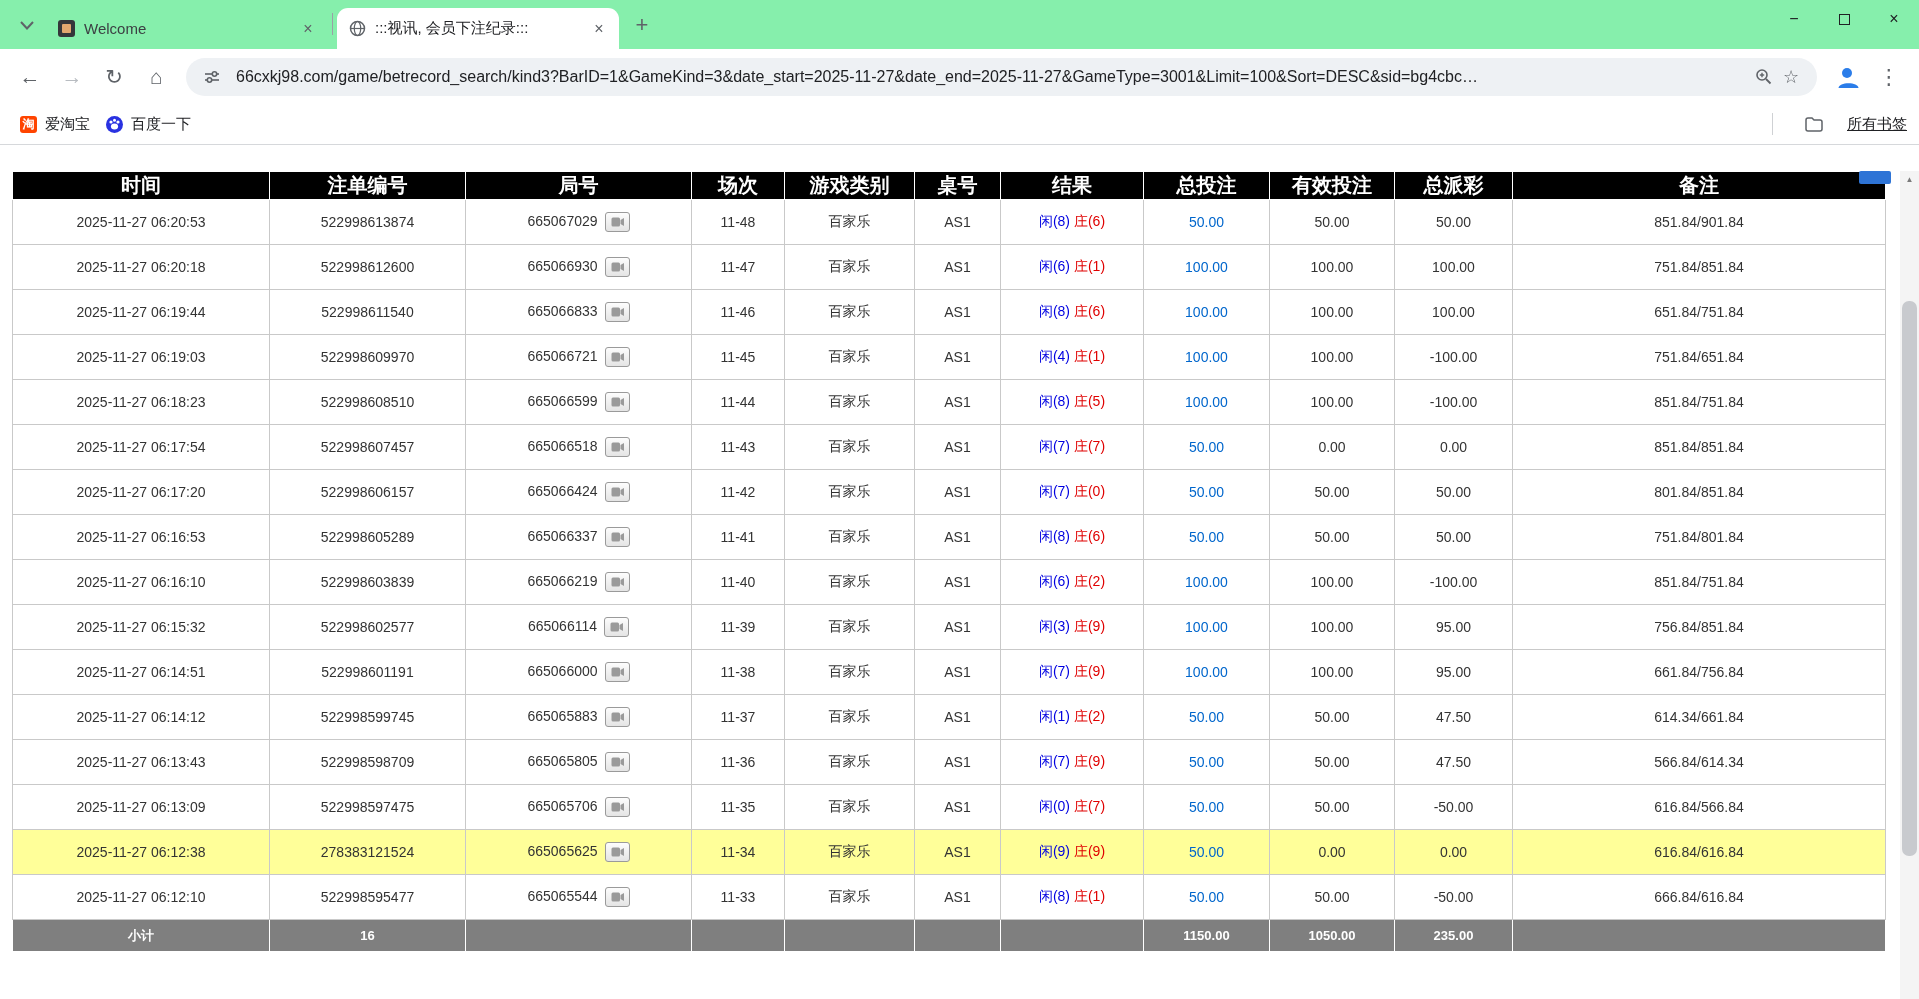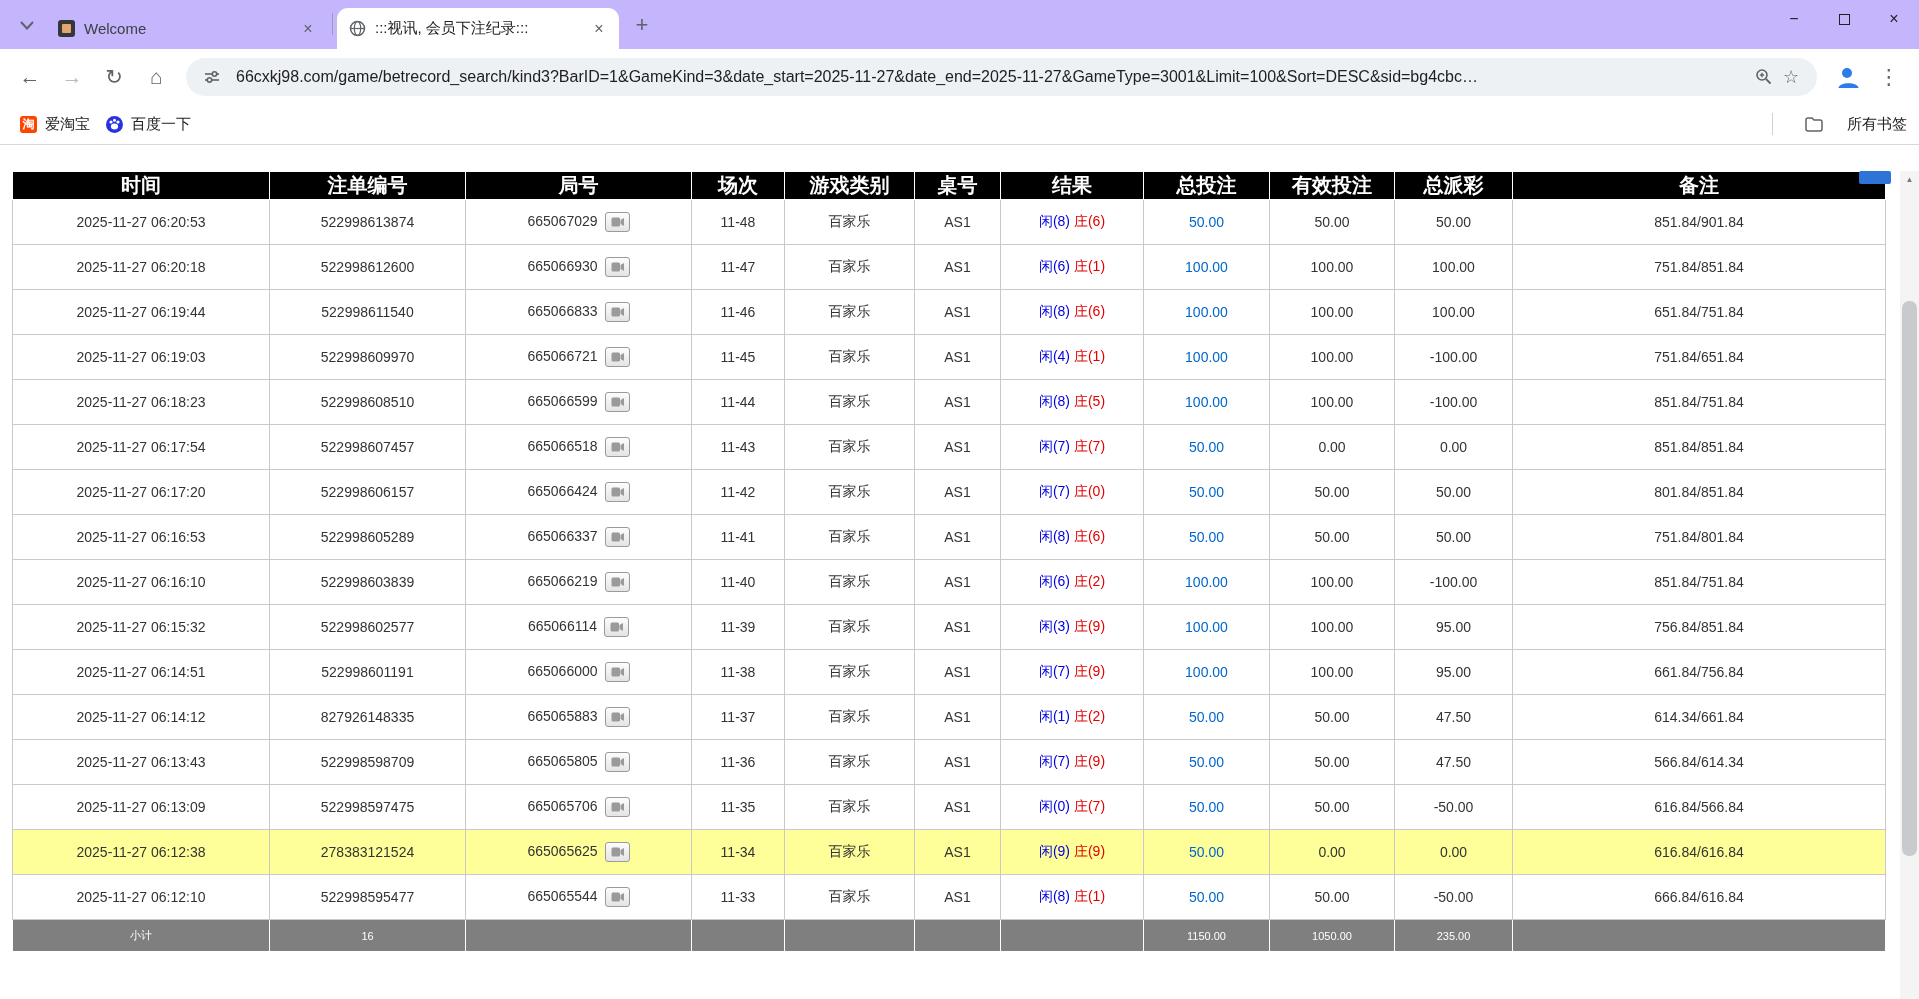--- a/index.html
+++ b/index.html
@@ -1,20 +1,20 @@
 <!DOCTYPE html>
 <html style="--header_bg: #000000; --footer_bg: #7f7f7f; --player_blue: #0000e0; --banker_red: #e00000; --link_blue: #0066cc; --negative_red: #ff0000; --highlight_yellow: #ffff99;"><head>
 <meta charset="utf-8">
 <style>
   * { box-sizing: border-box; margin: 0; padding: 0; }
   html,body { width:1919px; height:999px; overflow:hidden; background:#fff;
     font-family:"Liberation Sans","DejaVu Sans",sans-serif; }
 
   
-  .tabstrip { height:49px; background:#c4b5fd; display:flex; align-items:flex-end; position:relative; }
+  .tabstrip { height:49px; background:#86efac; display:flex; align-items:flex-end; position:relative; }
   .tab-search-btn { width:30px; height:30px; margin:0 4px 9px 12px; border-radius:50%;
     display:flex; align-items:center; justify-content:center; color:#5f6368; }
   .tab { height:41px; width:282px; display:flex; align-items:center; gap:9px;
     padding:0 10px 0 12px; border-radius:11px 11px 0 0; color:#3c4043; font-size:15px; }
   .tab.active { background:#fff; color:#202124; }
   .tab .tab-title { flex:1; white-space:nowrap; overflow:hidden; text-overflow:ellipsis; }
   .tab-close { width:20px; height:20px; border-radius:50%; display:flex; align-items:center;
     justify-content:center; font-size:16px; color:#5f6368; }
   .tab-divider { width:1px; height:22px; background:#9aa0a6; margin:0 4px 14px 4px; }
   .newtab-btn { width:30px; height:30px; margin:0 0 9px 8px; border-radius:50%;
@@ -39,21 +39,21 @@
     color:#5f6368; flex:0 0 auto; font-size:18px; }
   .avatar-btn { width:40px; height:40px; border-radius:50%; display:flex; align-items:center; justify-content:center; }
 
   
   .bookmarksbar { height:41px; background:#fff; display:flex; align-items:center; padding:0 12px;
     border-bottom:1px solid #d6d8db; font-size:15px; color:#202124; }
   .bm-item { display:flex; align-items:center; gap:8px; height:30px; padding:0 8px; border-radius:15px; }
   .bm-taobao-icon { width:17px; height:17px; background:#ff4400; border-radius:3px; color:#fff;
     font-size:12px; display:flex; align-items:center; justify-content:center; font-weight:bold; }
   .bm-baidu-icon { width:17px; height:17px; flex:0 0 auto; }
-  .bm-right { margin-left:auto; display:flex; align-items:center; gap:24px; }
+  .bm-right { margin-left:auto; display:flex; align-items:center; gap:24px;text-decoration:underline; }
   .bm-separator { width:1px; height:22px; background:#cfd1d4; margin-right:8px; }
 
   
   .page { position:relative; height:853px; background:#fff; }
   .partial-btn { position:absolute; top:0; right:28px; width:32px; height:13px;
     background:#2e74d6; border-radius:2px; }
 
   
   .scrollbar { position:absolute; top:0; right:0; bottom:0; width:19px; background:#f4f4f4; }
   .sb-arrow { height:17px; display:flex; align-items:center; justify-content:center;
@@ -62,22 +62,22 @@
     background:#c8cace; border-radius:7px; }
 
   
   table.bets { border-collapse:collapse; table-layout:fixed; width:1873px;
     margin:26px 0 0 12px; font-size:14px; }
   table.bets thead th { background:var(--header_bg,#000); color:#fff; font-weight:bold;
     height:28px; border:1px solid #fff; font-size:20px; text-align:center; }
   table.bets tbody td { background:#fff; border:1px solid #c9c9c9; height:45px;
     text-align:center; color:#333; }
   table.bets tbody tr.highlight td { background:var(--highlight_yellow,#ffff99); }
-  table.bets tfoot td { background:var(--footer_bg,#7f7f7f); color:#fff; font-weight:normal;
-    border:1px solid #fff; height:32px; text-align:center; font-size:11px; }
+  table.bets tfoot td { background:var(--footer_bg,#7f7f7f); color:#fff; font-weight:bold;
+    border:1px solid #fff; height:32px; text-align:center; font-size:13px; }
   .player { color:var(--player_blue,#0000e0); }
   .banker { color:var(--banker_red,#e00000); }
   .betlink { color:var(--link_blue,#0066cc); cursor:pointer; }
   td.neg { color:var(--negative_red,#ff0000); }
   .video-btn { display:inline-flex; align-items:center; justify-content:center; width:25px; height:20px;
     border:1px solid #9a9a9a; border-radius:3px; background:linear-gradient(#fdfdfd,#e4e4e4);
     vertical-align:middle; margin-left:7px; cursor:pointer; }
 </style>
 </head>
 <body>
@@ -463,21 +463,21 @@
     </td>
     <td>
       <span class="betlink">100.00</span>
     </td>
     <td>100.00</td>
     <td>95.00</td>
     <td>661.84/756.84</td>
   </tr>
         <tr>
     <td>2025-11-27 06:14:12</td>
-    <td>827926148335</td>
+    <td>522998599745</td>
     <td>
       <span>665065883</span><span class="video-btn">
               <svg width="13" height="10" viewBox="0 0 13 10">
                 <rect x="0.5" y="0.5" width="8.5" height="9" rx="1.5" fill="#9a9a9a"></rect>
                 <polygon points="9.5,3 13,1 13,9 9.5,7" fill="#9a9a9a"></polygon>
               </svg>
             </span>
     </td>
     <td>11-37</td>
     <td>百家乐</td>

